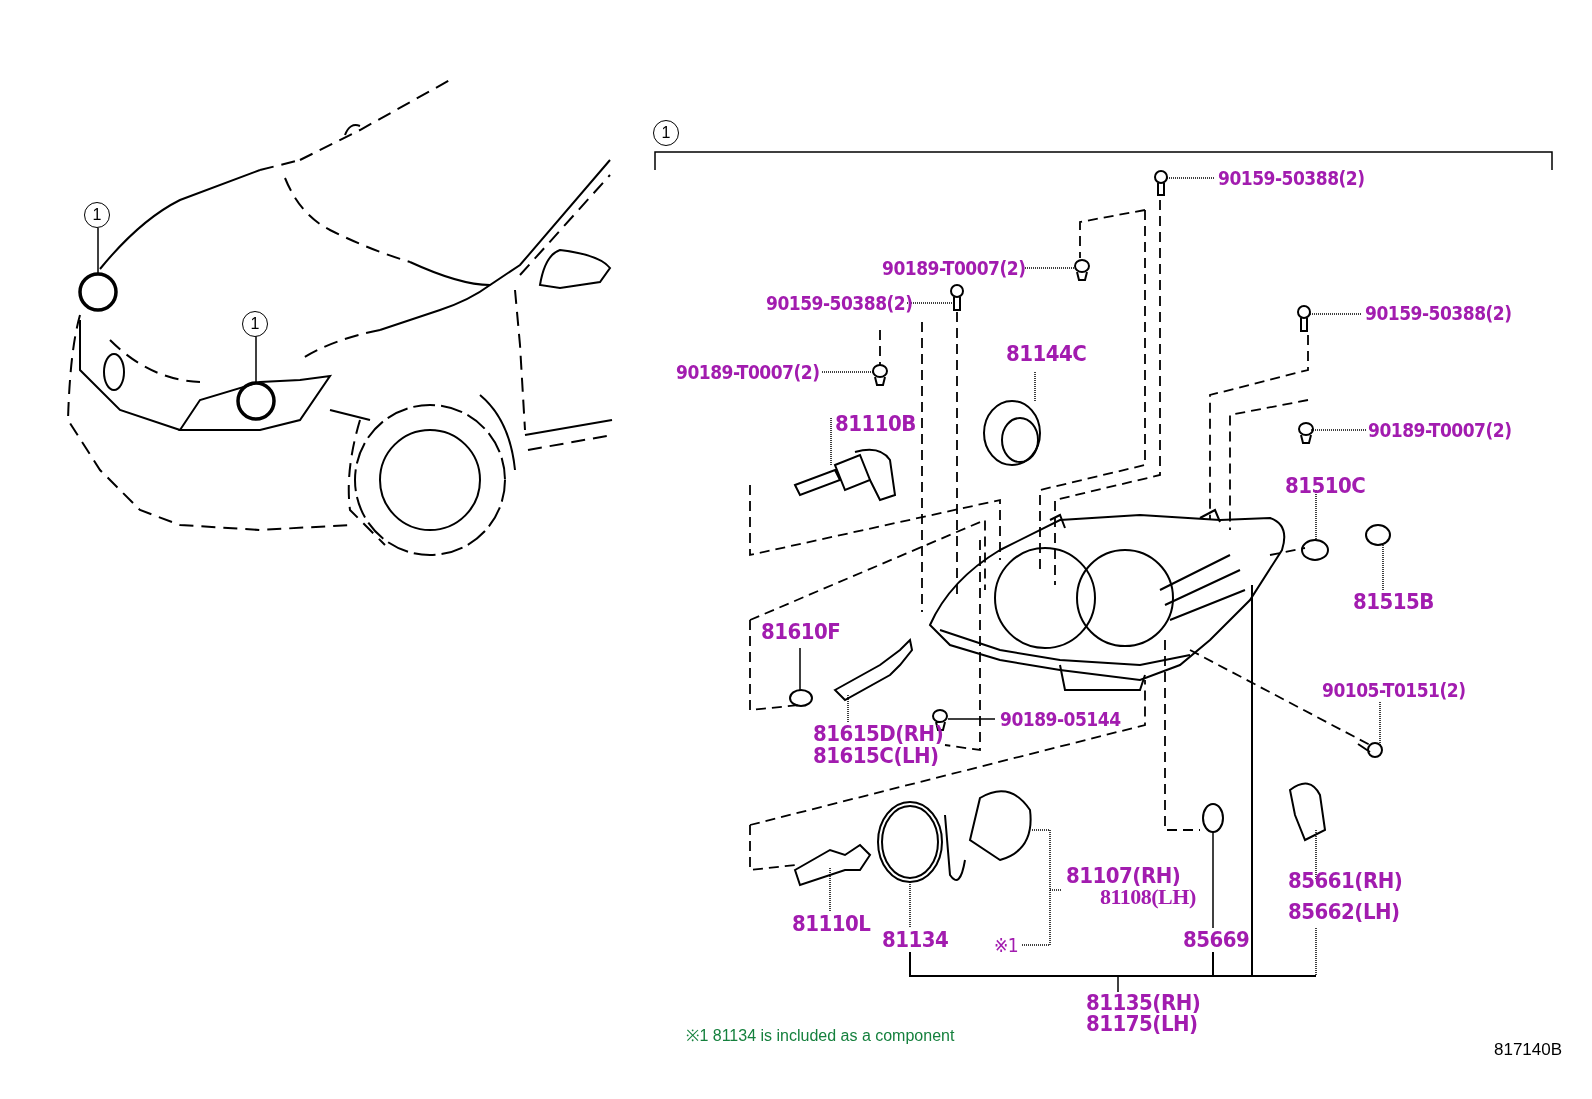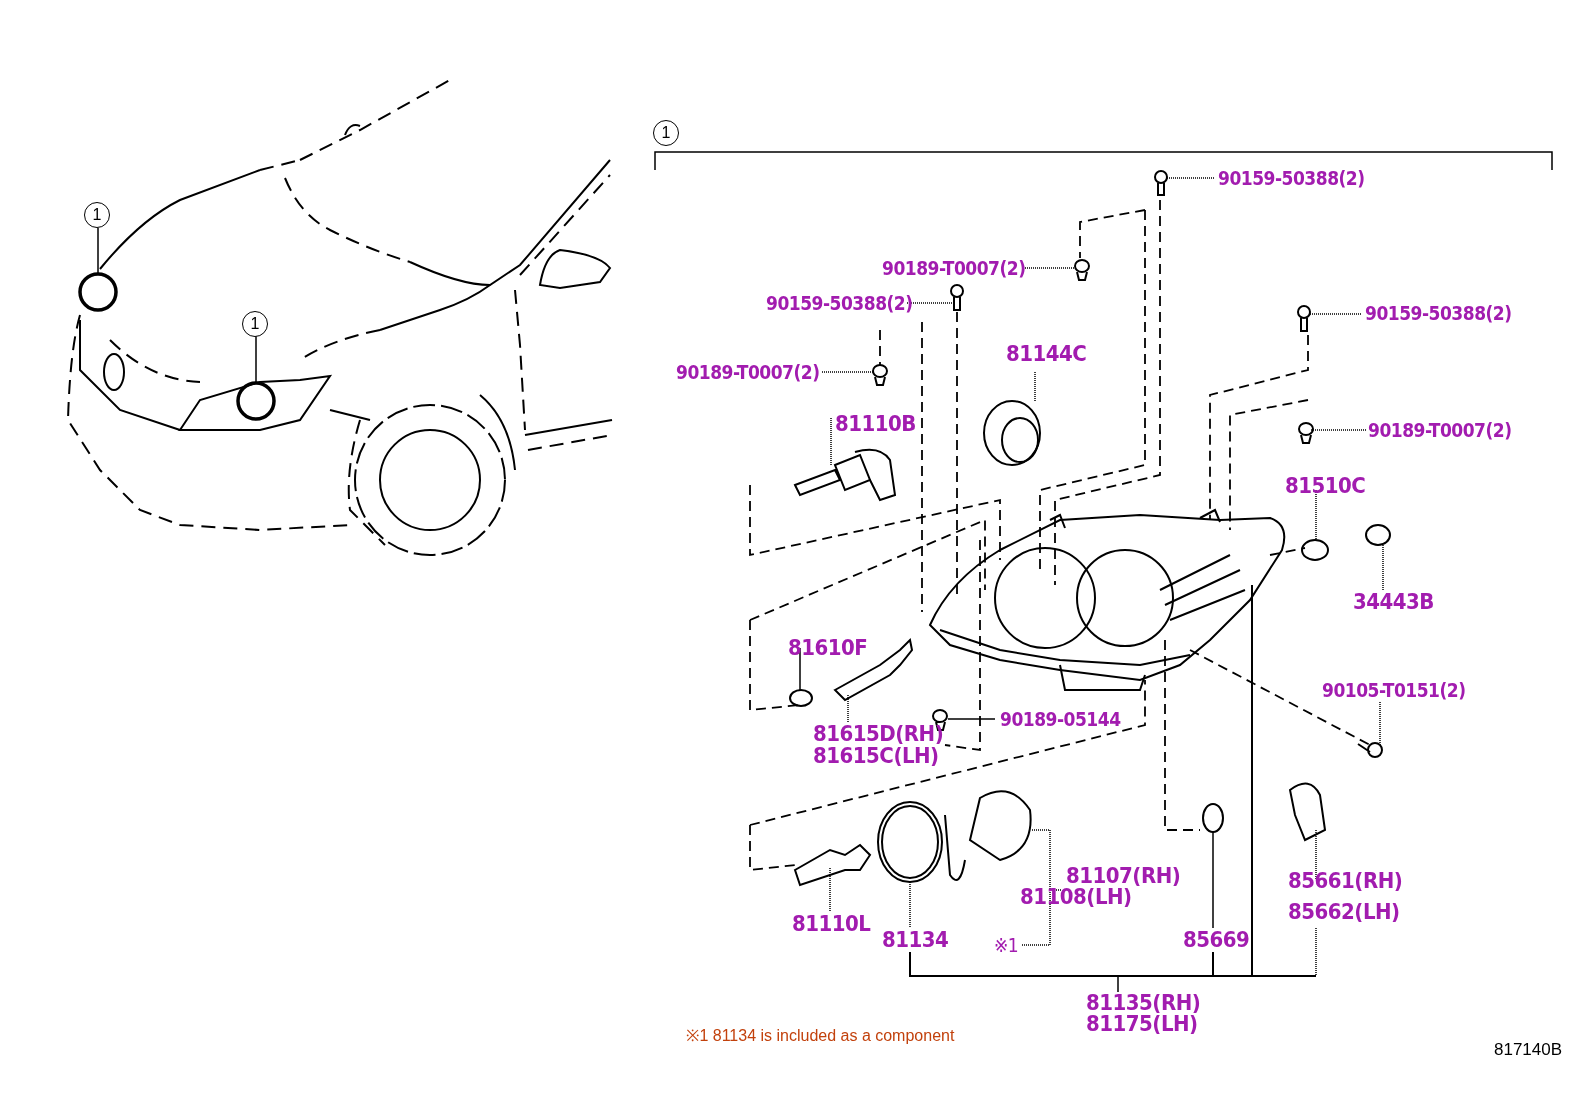--- a/index.html
+++ b/index.html
@@ -1,21 +1,21 @@
 <!DOCTYPE html>
 <html><head>
 <meta charset="utf-8">
 <style>
   html,body{margin:0;padding:0;background:#fff;}
   body{width:1592px;height:1099px;position:relative;overflow:hidden;font-family:"DejaVu Sans Mono","Liberation Mono",monospace;}
   svg{position:absolute;left:0;top:0;}
   .lbl{position:absolute;font-family:"DejaVu Sans Condensed","DejaVu Sans",sans-serif;font-weight:bold;color:#a21caf;white-space:nowrap;line-height:20px;}
   .pn{font-size:19px;letter-spacing:-0.5px;}
   .big{font-size:22px;letter-spacing:-0.5px;}
-  .note{position:absolute;font-family:"Liberation Sans",sans-serif;font-size:16px;color:#c2410c;white-space:nowrap;}
+  .note{position:absolute;font-family:"Liberation Sans",sans-serif;font-size:16px;color:#15803d;white-space:nowrap;}
   .code{position:absolute;font-family:"Liberation Sans",sans-serif;font-size:17px;color:#000;white-space:nowrap;}
   .circ{position:absolute;width:24px;height:24px;border:1.5px solid #000;border-radius:50%;font-family:"Liberation Sans",sans-serif;font-size:16px;text-align:center;line-height:24px;background:#fff;}
 </style>
 </head>
 <body>
 
 <svg width="1592" height="1099" viewBox="0 0 1592 1099" fill="none" stroke="#000" stroke-width="2">
 
   <g>
     <path d="M100 269 Q140 220 180 200 L260 170"></path>
@@ -151,30 +151,30 @@
 
 <div class="lbl pn" style="left:1218px;top:168px;">90159-50388(2)</div>
 <div class="lbl pn" style="left:882px;top:258px;">90189-T0007(2)</div>
 <div class="lbl pn" style="left:766px;top:293px;">90159-50388(2)</div>
 <div class="lbl pn" style="left:676px;top:362px;">90189-T0007(2)</div>
 <div class="lbl big" style="left:802px;top:414px;margin-left:33px;">81110B</div>
 <div class="lbl big" style="left:1006px;top:344px;">81144C</div>
 <div class="lbl pn" style="left:1365px;top:303px;">90159-50388(2)</div>
 <div class="lbl pn" style="left:1368px;top:420px;">90189-T0007(2)</div>
 <div class="lbl big" style="left:1285px;top:468px;margin-top:8px;">81510C</div>
-<div class="lbl big" style="left:1353px;top:592px;">34443B</div>
-<div class="lbl big" style="left:788px;top:622px;margin-top:16px;">81610F</div>
+<div class="lbl big" style="left:1353px;top:592px;">81515B</div>
+<div class="lbl big" style="left:761px;top:622px;">81610F</div>
 <div class="lbl big" style="left:813px;top:724px;">81615D(RH)</div>
 <div class="lbl big" style="left:813px;top:746px;">81615C(LH)</div>
 <div class="lbl pn" style="left:1000px;top:709px;">90189-05144</div>
 <div class="lbl pn" style="left:1322px;top:680px;">90105-T0151(2)</div>
 <div class="lbl big" style="left:792px;top:914px;">81110L</div>
 <div class="lbl big" style="left:882px;top:930px;">81134</div>
 <div class="lbl big" style="left:1066px;top:866px;">81107(RH)</div>
-<div class="lbl big" style="left:1020px;top:887px;">81108(LH)</div>
+<div class="lbl big" style="left:1100px;top:887px;font-family:Liberation Serif, serif;">81108(LH)</div>
 <div class="lbl pn" style="left:994px;top:935px;font-weight:normal;">※1</div>
 <div class="lbl big" style="left:1183px;top:930px;">85669</div>
 <div class="lbl big" style="left:1288px;top:871px;">85661(RH)</div>
 <div class="lbl big" style="left:1288px;top:902px;">85662(LH)</div>
 <div class="lbl big" style="left:1086px;top:993px;">81135(RH)</div>
 <div class="lbl big" style="left:1086px;top:1014px;">81175(LH)</div>
 
 <div class="note" style="left:686px;top:1024px;">※1 81134 is included as a component</div>
 <div class="code" style="left:1482px;top:1040px;margin-left:12px;">817140B</div>
 

